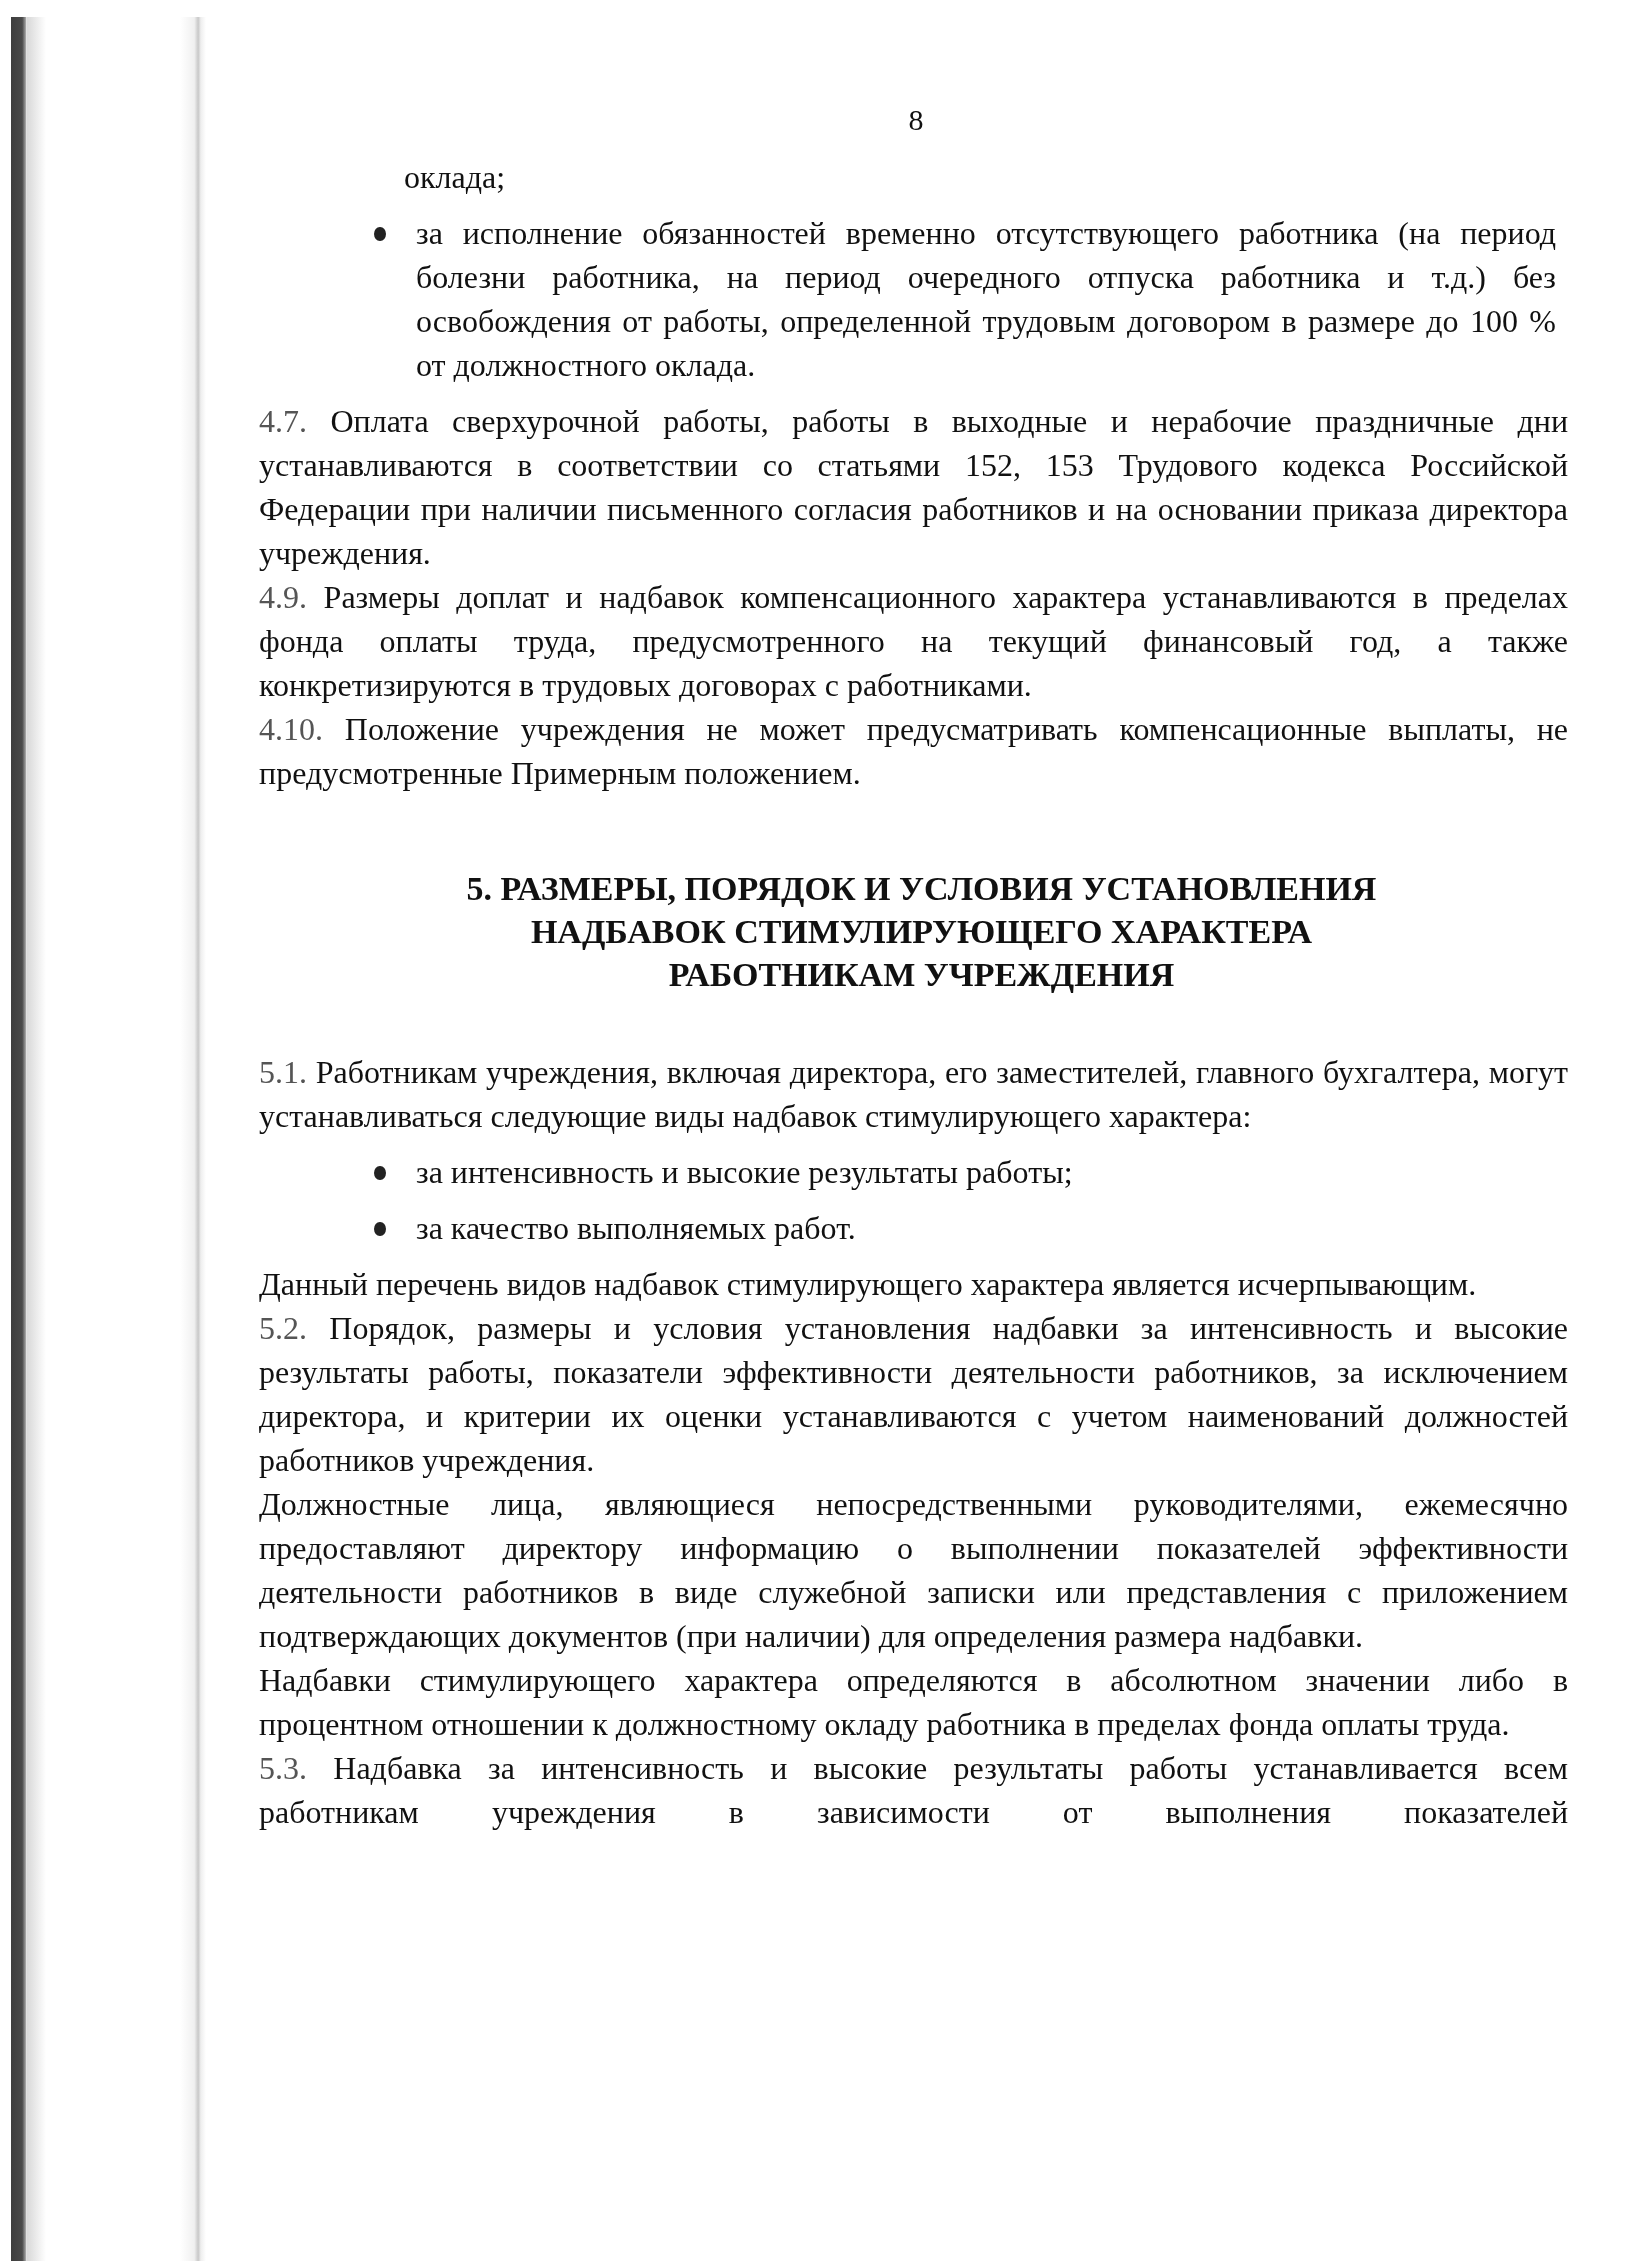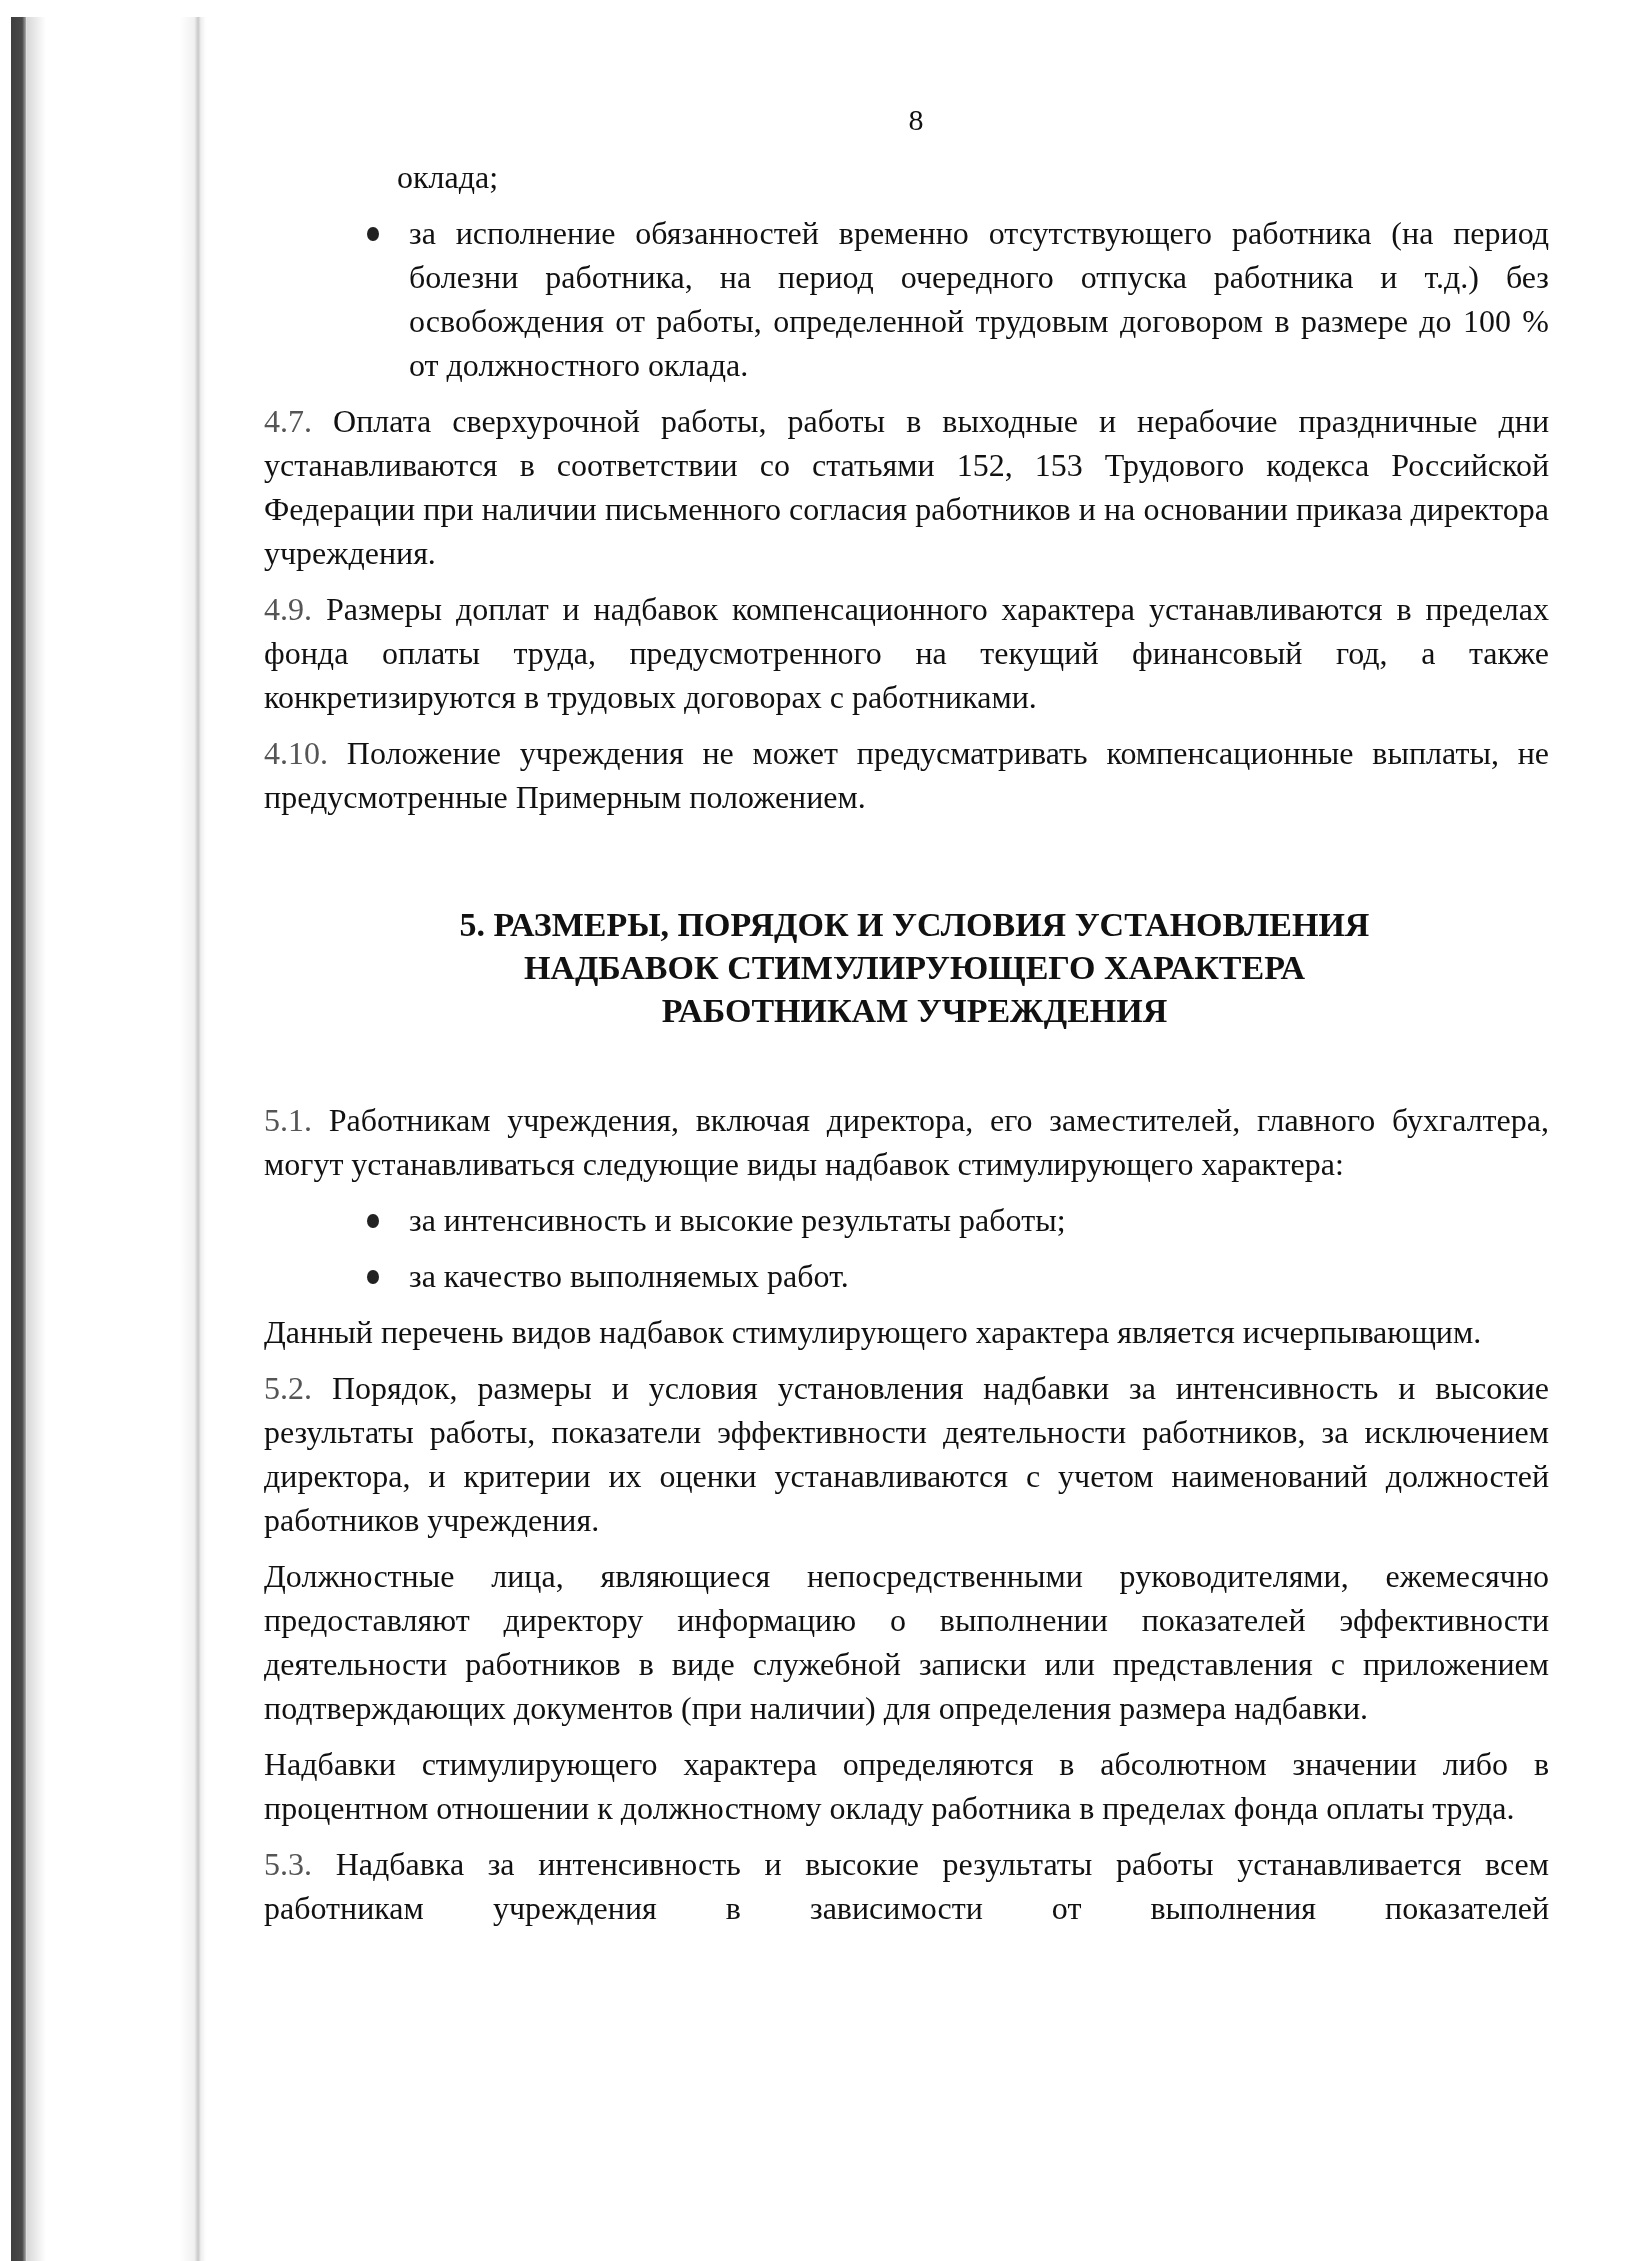--- a/index.html
+++ b/index.html
@@ -19,24 +19,24 @@
   }
   .fold-line {
     position: absolute; left: 180px; top: 17.4px; width: 26px; height: 2244px;
     background: linear-gradient(to right, #ffffff 0%, #f0f0f0 55%, #c8c8c8 70%, #eeeeee 80%, #ffffff 100%);
   }
   .page-number {
     position: absolute; left: 0; width: 1645px; top: 103px;
     text-align: center; font-size: 30px; padding-left: 187px; box-sizing: border-box;
   }
   .content {
-    position: absolute; left: 252px; top: 155px; width: 1309px;
+    position: absolute; left: 259px; top: 155px; width: 1309px;
     font-size: 32px; line-height: 44px;
   }
-  .p { margin: 12px; text-align: justify; }
+  .p { margin: 0; text-align: justify; }
   .p.last-left { text-align-last: left; }
   .bullet {
     position: relative; padding-left: 145px; text-align: justify; margin: 12px;
   }
   .bullet .dot {
     position: absolute; left: 103px; top: 15.5px; width: 11.6px; height: 14px;
     border-radius: 50%; background: #222;
   }
   .cont { padding-left: 145px; margin: 0; }
   .heading {

